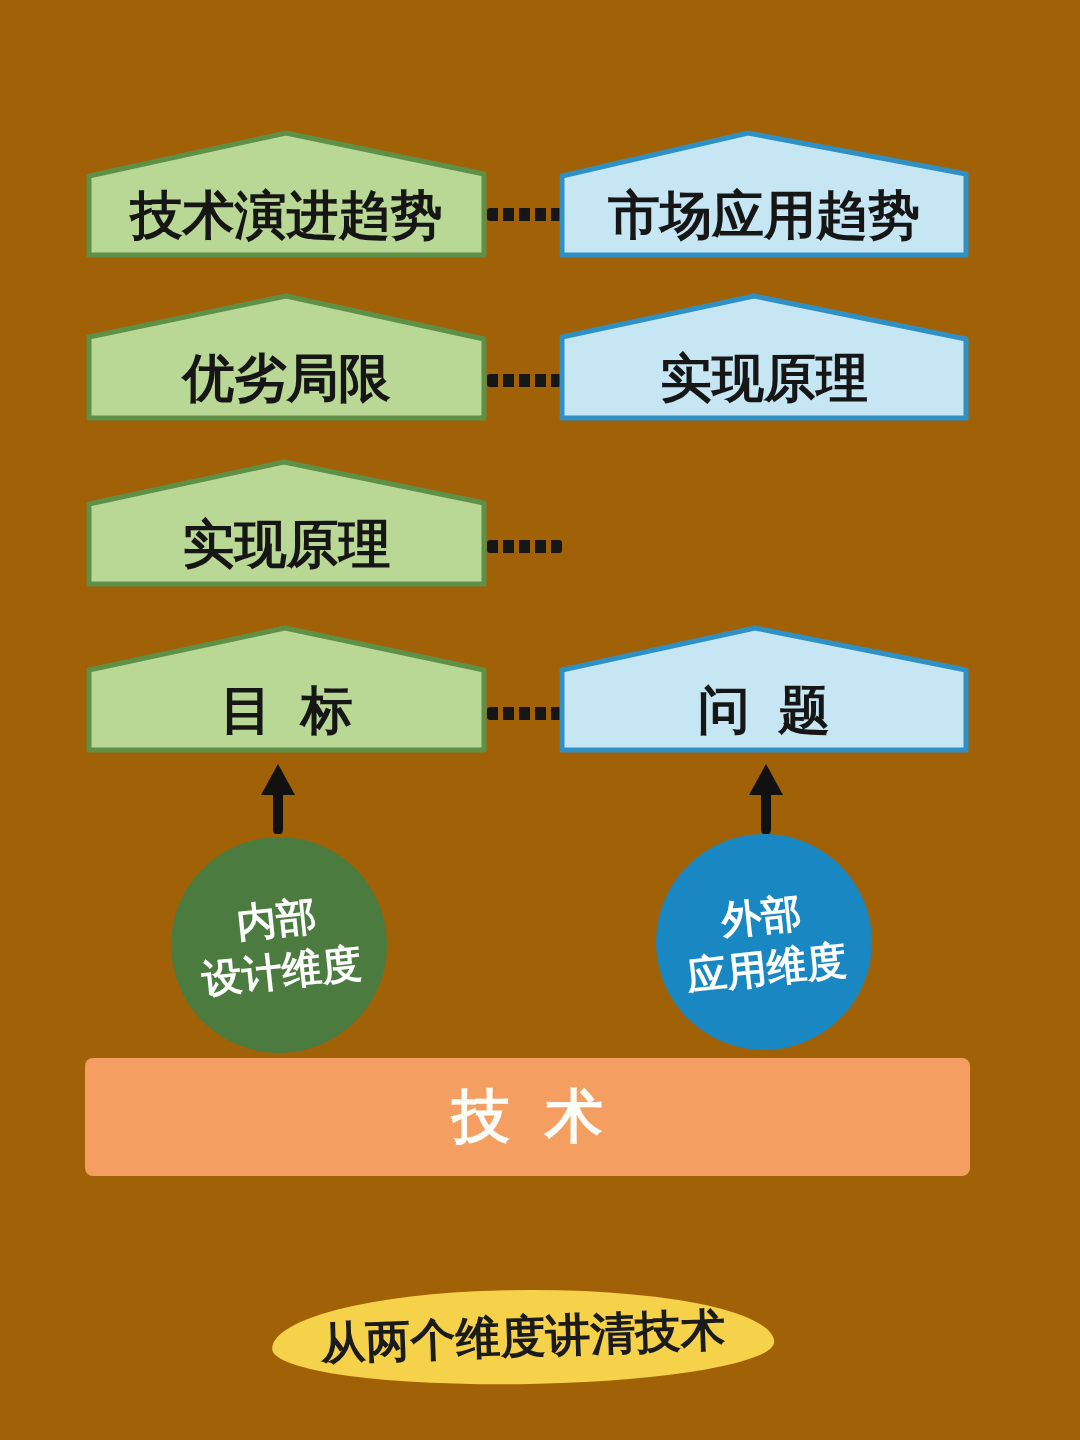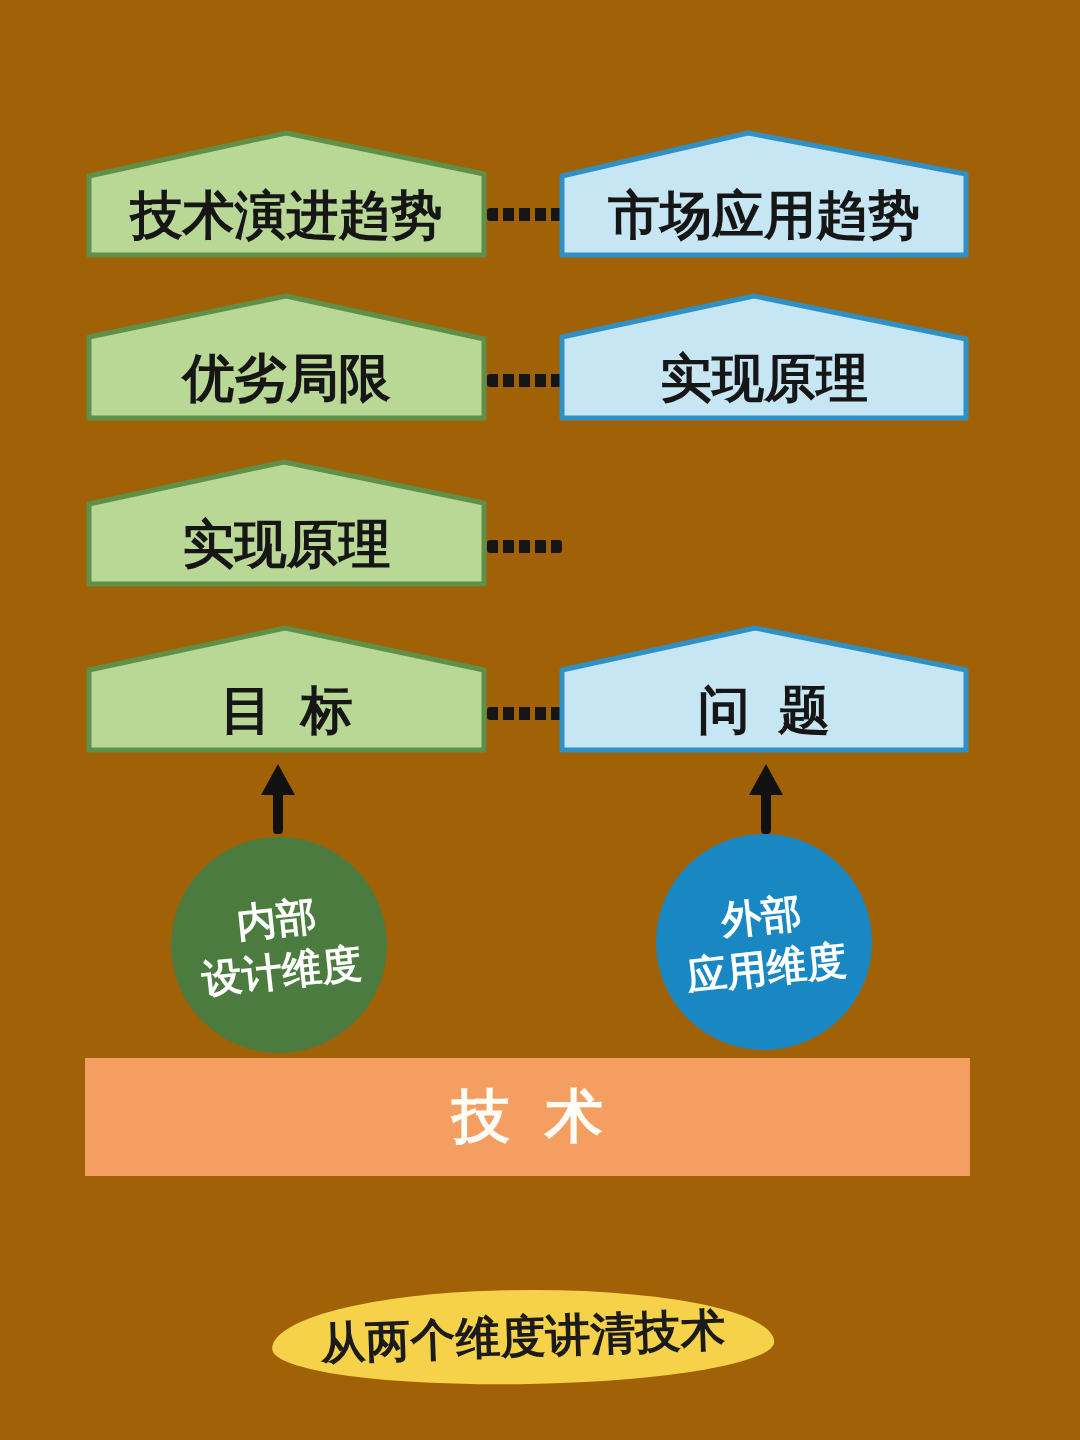--- a/index.html
+++ b/index.html
@@ -40,21 +40,21 @@
     color:#ffffff; text-align:center;
   }
   .dim-circle .txt { transform:rotate(-6deg); line-height:1.3; }
   .dim-circle .l1 { font-size:40px; font-weight:600; }
   .dim-circle .l2 { font-size:40px; font-weight:600; }
   .circle-internal { left:171px; top:837px; background:#4b7b3e; }
   .circle-external { left:656px; top:834px; background:#1987c2; }
   
   .base-bar {
     position:absolute; left:85px; top:1058px; width:885px; height:118px;
-    background:#f59e61; border-radius:0;
+    background:#f59e61; border-radius:8px;
     display:flex; align-items:center; justify-content:center;
   }
   .base-bar .label {
     color:#fdfdf8; font-size:58px; font-weight:600;
     letter-spacing:.6em; margin-right:-.6em;
   }
   
   .caption { position:absolute; left:272px; top:1290px; width:502px; height:94px; }
   .caption .blob {
     position:absolute; inset:0; background:#f6d24a;

